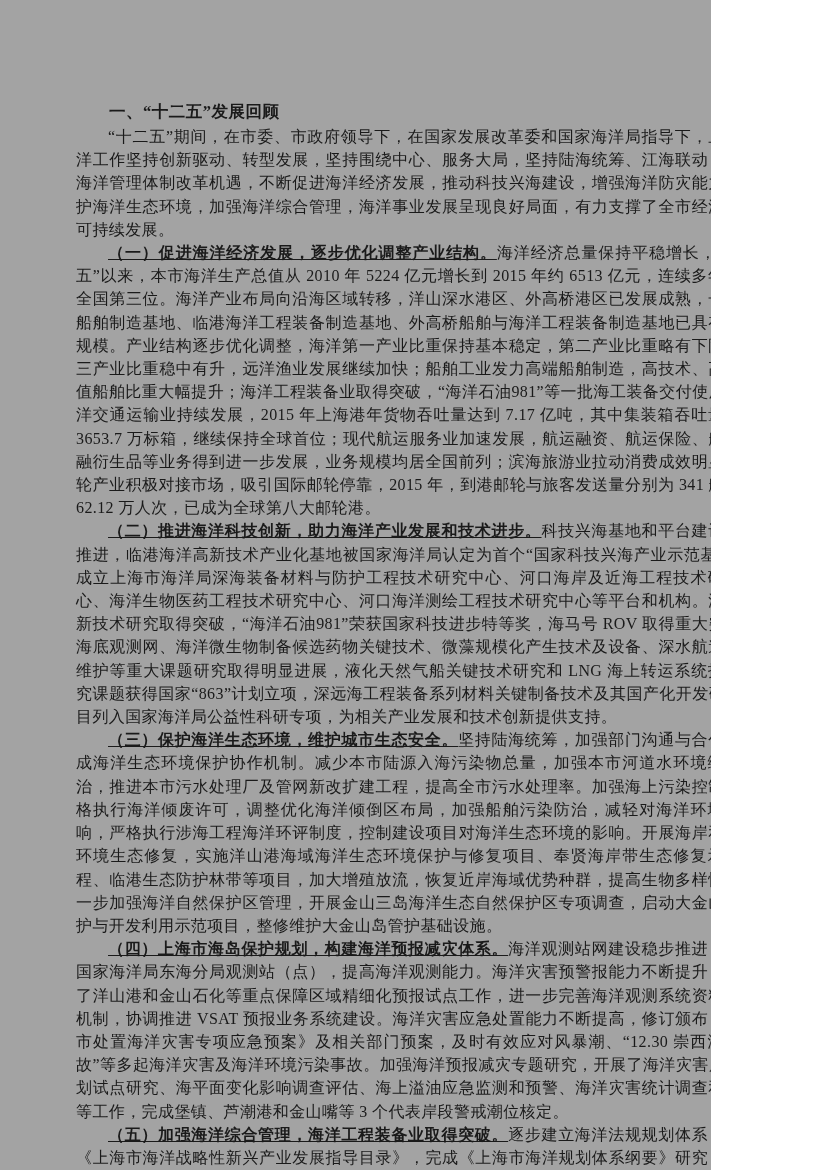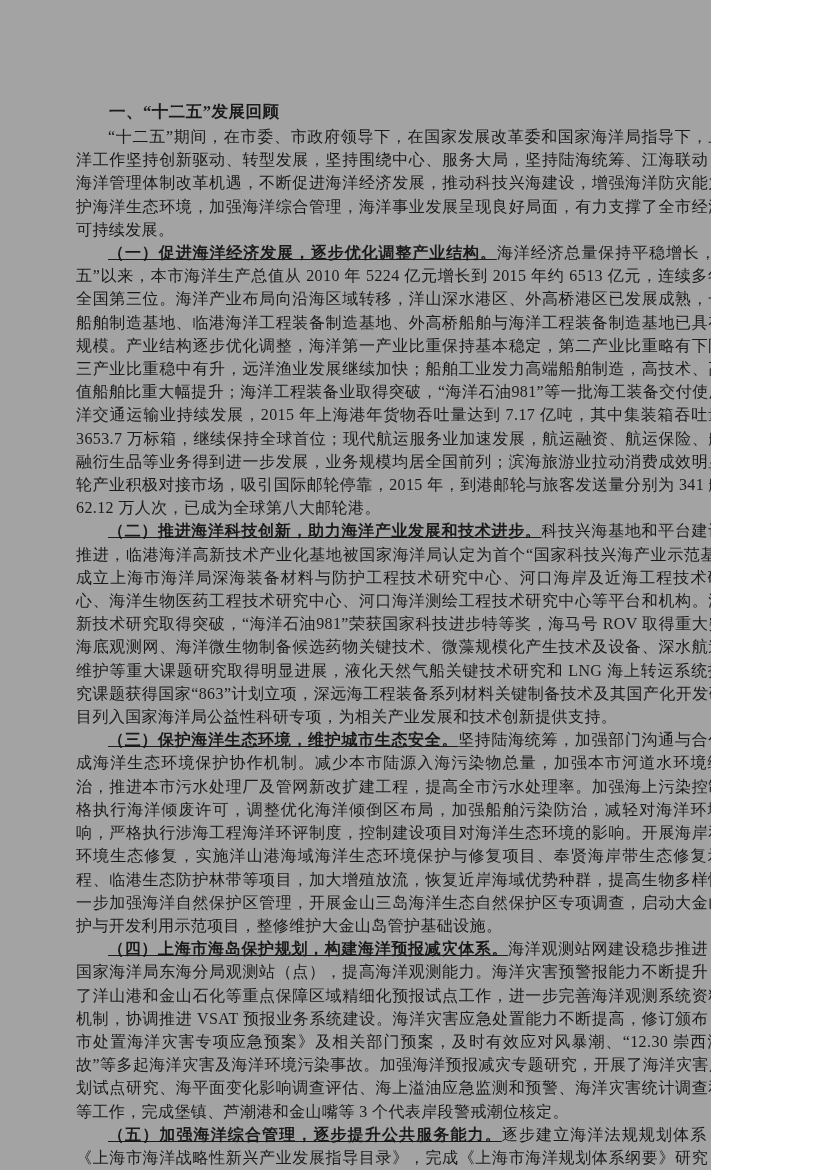--- a/index.html
+++ b/index.html
@@ -64,15 +64,15 @@
 <body>
 
 <div class="page">
   <div class="content">
     <h2 class="heading">一、“十二五”发展回顾</h2>
     <p class="para"><span class="lead"></span><span>“十二五”期间，在市委、市政府领导下，在国家发展改革委和国家海洋局指导下，上海海洋工作坚持创新驱动、转型发展，坚持围绕中心、服务大局，坚持陆海统筹、江海联动，抓住海洋管理体制改革机遇，不断促进海洋经济发展，推动科技兴海建设，增强海洋防灾能力，保护海洋生态环境，加强海洋综合管理，海洋事业发展呈现良好局面，有力支撑了全市经济社会可持续发展。</span></p>
     <p class="para"><span class="lead">（一）促进海洋经济发展，逐步优化调整产业结构。</span><span>海洋经济总量保持平稳增长，“十二五”以来，本市海洋生产总值从 2010 年 5224 亿元增长到 2015 年约 6513 亿元，连续多年保持全国第三位。海洋产业布局向沿海区域转移，洋山深水港区、外高桥港区已发展成熟，长兴岛船舶制造基地、临港海洋工程装备制造基地、外高桥船舶与海洋工程装备制造基地已具有一定规模。产业结构逐步优化调整，海洋第一产业比重保持基本稳定，第二产业比重略有下降，第三产业比重稳中有升，远洋渔业发展继续加快；船舶工业发力高端船舶制造，高技术、高附加值船舶比重大幅提升；海洋工程装备业取得突破，“海洋石油981”等一批海工装备交付使用；海洋交通运输业持续发展，2015 年上海港年货物吞吐量达到 7.17 亿吨，其中集装箱吞吐量达到 3653.7 万标箱，继续保持全球首位；现代航运服务业加速发展，航运融资、航运保险、航运金融衍生品等业务得到进一步发展，业务规模均居全国前列；滨海旅游业拉动消费成效明显，邮轮产业积极对接市场，吸引国际邮轮停靠，2015 年，到港邮轮与旅客发送量分别为 341 艘次和 62.12 万人次，已成为全球第八大邮轮港。</span></p>
     <p class="para"><span class="lead">（二）推进海洋科技创新，助力海洋产业发展和技术进步。</span><span>科技兴海基地和平台建设明显推进，临港海洋高新技术产业化基地被国家海洋局认定为首个“国家科技兴海产业示范基地”，成立上海市海洋局深海装备材料与防护工程技术研究中心、河口海岸及近海工程技术研究中心、海洋生物医药工程技术研究中心、河口海洋测绘工程技术研究中心等平台和机构。海洋高新技术研究取得突破，“海洋石油981”荣获国家科技进步特等奖，海马号 ROV 取得重大突破，海底观测网、海洋微生物制备候选药物关键技术、微藻规模化产生技术及设备、深水航道管理维护等重大课题研究取得明显进展，液化天然气船关键技术研究和 LNG 海上转运系统技术研究课题获得国家“863”计划立项，深远海工程装备系列材料关键制备技术及其国产化开发研究项目列入国家海洋局公益性科研专项，为相关产业发展和技术创新提供支持。</span></p>
     <p class="para"><span class="lead">（三）保护海洋生态环境，维护城市生态安全。</span><span>坚持陆海统筹，加强部门沟通与合作，形成海洋生态环境保护协作机制。减少本市陆源入海污染物总量，加强本市河道水环境综合整治，推进本市污水处理厂及管网新改扩建工程，提高全市污水处理率。加强海上污染控制，严格执行海洋倾废许可，调整优化海洋倾倒区布局，加强船舶污染防治，减轻对海洋环境的影响，严格执行涉海工程海洋环评制度，控制建设项目对海洋生态环境的影响。开展海岸和海洋环境生态修复，实施洋山港海域海洋生态环境保护与修复项目、奉贤海岸带生态修复示范工程、临港生态防护林带等项目，加大增殖放流，恢复近岸海域优势种群，提高生物多样性。进一步加强海洋自然保护区管理，开展金山三岛海洋生态自然保护区专项调查，启动大金山岛保护与开发利用示范项目，整修维护大金山岛管护基础设施。</span></p>
     <p class="para"><span class="lead">（四）上海市海岛保护规划，构建海洋预报减灾体系。</span><span>海洋观测站网建设稳步推进，共享国家海洋局东海分局观测站（点），提高海洋观测能力。海洋灾害预警报能力不断提升，开展了洋山港和金山石化等重点保障区域精细化预报试点工作，进一步完善海洋观测系统资料共享机制，协调推进 VSAT 预报业务系统建设。海洋灾害应急处置能力不断提高，修订颁布《上海市处置海洋灾害专项应急预案》及相关部门预案，及时有效应对风暴潮、“12.30 崇西溢油事故”等多起海洋灾害及海洋环境污染事故。加强海洋预报减灾专题研究，开展了海洋灾害风险区划试点研究、海平面变化影响调查评估、海上溢油应急监测和预警、海洋灾害统计调查和评估等工作，完成堡镇、芦潮港和金山嘴等 3 个代表岸段警戒潮位核定。</span></p>
-    <p class="para"><span class="lead">（五）加强海洋综合管理，逐步提升公共服务能力。</span><span>逐步建立海洋法规规划体系，出台《上海市海洋战略性新兴产业发展指导目录》，完成《上海市海洋规划体系纲要》研究，出台《关于上海加快发展海洋事业的行动方案（2015—2020 年）》，开展海洋环境保护条例等地方性法规和规章的立法研究，《上海市海洋功能区划》和《上海市海岛保护规划》等分别获得国家和市政府批复。规范开展海洋行政审批和信息</span></p>
+    <p class="para"><span class="lead">（五）加强海洋综合管理，海洋工程装备业取得突破。</span><span>逐步建立海洋法规规划体系，出台《上海市海洋战略性新兴产业发展指导目录》，完成《上海市海洋规划体系纲要》研究，出台《关于上海加快发展海洋事业的行动方案（2015—2020 年）》，开展海洋环境保护条例等地方性法规和规章的立法研究，《上海市海洋功能区划》和《上海市海岛保护规划》等分别获得国家和市政府批复。规范开展海洋行政审批和信息</span></p>
   </div>
 </div>
 
 </body></html>

